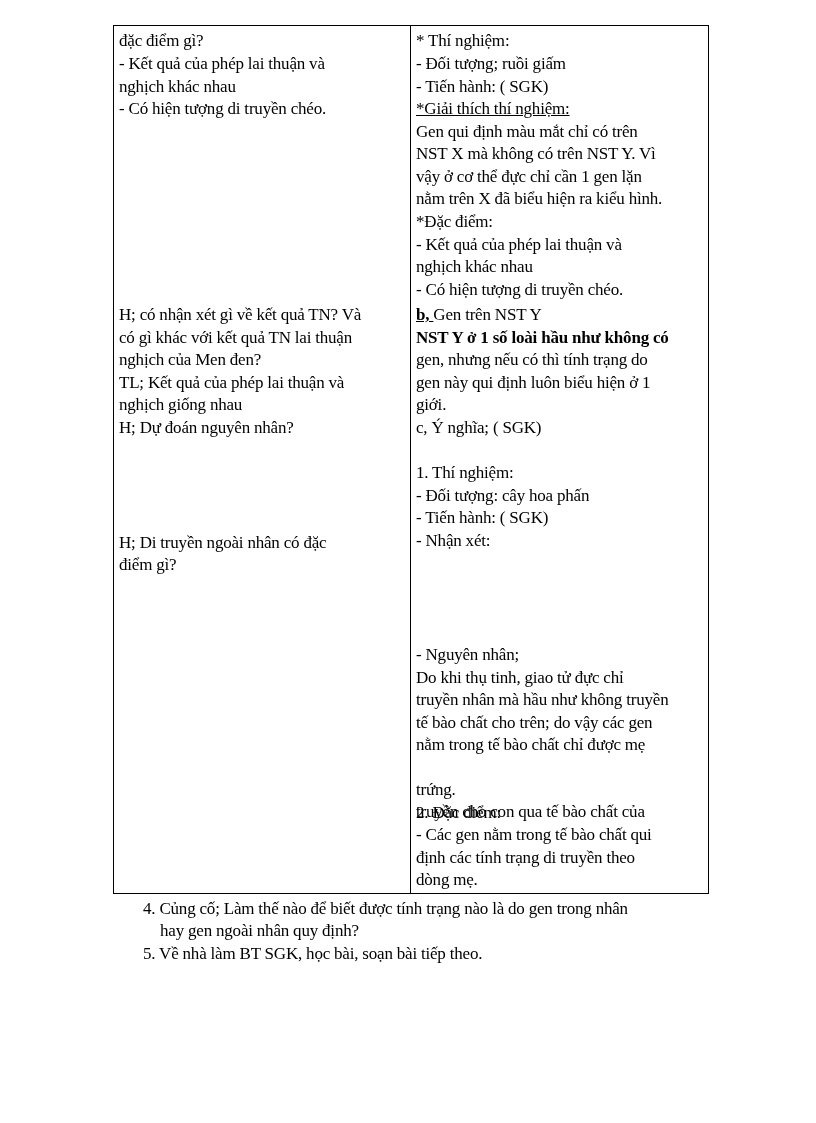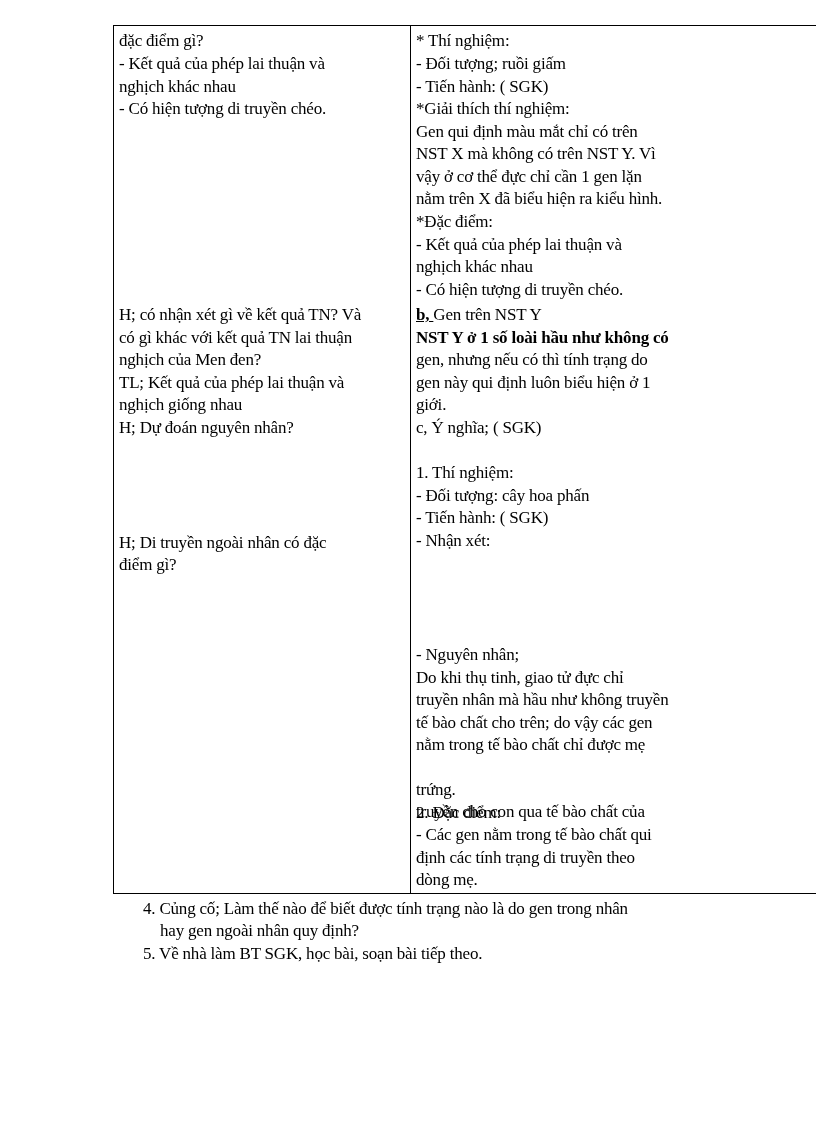--- a/index.html
+++ b/index.html
@@ -1,18 +1,18 @@
 <!DOCTYPE html>
 <html><head>
 <meta charset="utf-8">
 <style>
   html, body { margin: 0; padding: 0; background: #ffffff; }
   body { width: 816px; height: 1123px; position: relative; overflow: hidden;
          font-family: "Liberation Serif", "DejaVu Serif", serif; color: #000; }
-  .tbl { position: absolute; left: 113px; top: 25px; width: 704px; height: 869px;
+  .tbl { position: absolute; left: 113px; top: 25px; width: 596px; height: 869px;
          border: 1px solid #000; box-sizing: border-box; display: flex; }
   .col { position: relative; box-sizing: border-box; height: 100%; }
   .col.left { width: 297px; border-right: 1px solid #000; }
   .col.right { flex: 1; }
   .line { position: absolute; left: 5px; font-size: 17px; line-height: 22.5px;
           white-space: nowrap; letter-spacing: -0.2px; }
   .u { text-decoration: underline; }
   .b { font-weight: bold; }
   .after { position: absolute; font-size: 17px; line-height: 22.5px; white-space: nowrap;
            letter-spacing: -0.2px; }
@@ -33,21 +33,21 @@
       <div class="line" style="top: 368px;">nghịch  giống nhau</div>
       <div class="line" style="top: 391px;">H; Dự đoán nguyên nhân?</div>
       <div class="line" style="top: 506px;">H; Di truyền  ngoài nhân  có đặc</div>
       <div class="line" style="top: 528px;">điểm gì?</div>
     </div>
   <div class="col right" id="rightcol">
     <div class="line" style="top:278px"><span class="b u">b, </span><span> Gen  trên NST Y</span></div>
   <div class="line" style="top: 4px; text-align: center;">* Thí nghiệm:</div>
       <div class="line" style="top: 27px;">- Đối tượng; ruồi giấm</div>
       <div class="line" style="top: 50px;">- Tiến hành: ( SGK)</div>
-      <div class="line" style="top: 72px;">*Giải thích thí nghiệm:</div>
+      <div class="line" style="top: 72px; text-decoration: underline;">*Giải thích thí nghiệm:</div>
       <div class="line" style="top: 95px;">Gen qui định màu mắt chỉ có trên</div>
       <div class="line" style="top: 117px;">NST X mà không có trên NST Y. Vì</div>
       <div class="line" style="top: 140px;">vậy ở cơ thể đực chỉ cần 1 gen lặn</div>
       <div class="line" style="top: 162px;">nằm trên X đã biểu hiện ra kiểu hình.</div>
       <div class="line" style="top: 185px;">*Đặc điểm:</div>
       <div class="line" style="top: 208px;">- Kết quả của phép lai thuận và</div>
       <div class="line" style="top: 230px;">nghịch khác nhau</div>
       <div class="line" style="top: 253px;">- Có hiện tượng di truyền chéo.</div>
       <div class="line" style="top: 301px; font-weight: bold;">NST Y ở 1 số loài hầu như không có</div>
       <div class="line" style="top: 323px;">gen, nhưng nếu có thì tính trạng do</div>

